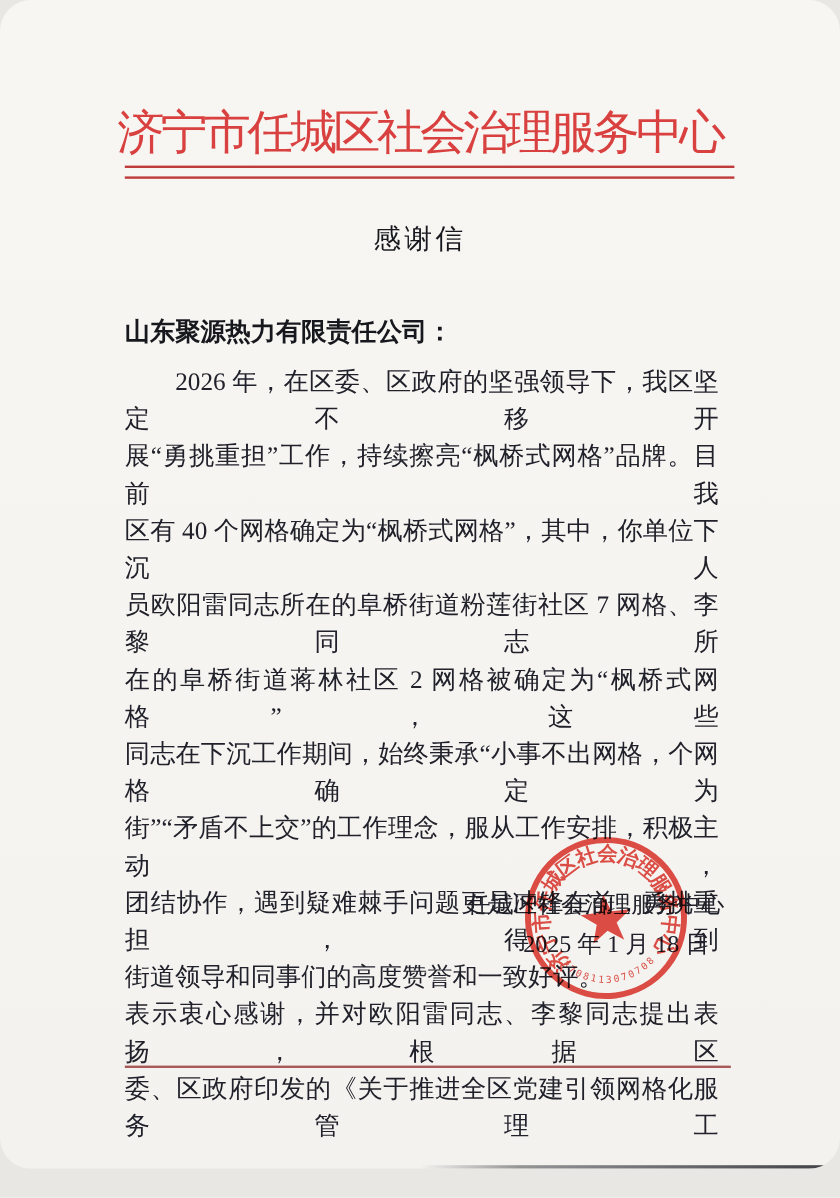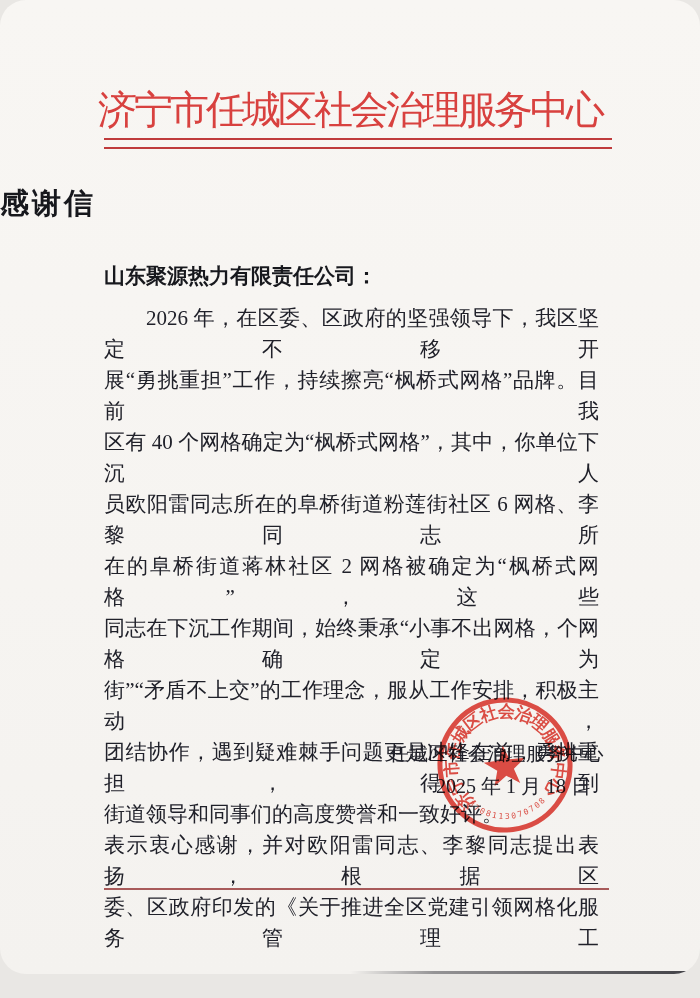--- a/index.html
+++ b/index.html
@@ -19,21 +19,21 @@
     font-size:39px; font-weight:500; letter-spacing:-3px;
     color:#d8413f;
   }
   .head-rule {
     position:absolute; top:138px; left:104px; width:508px; height:7px;
     border-top:2px solid #bf3b3c; border-bottom:2px solid #bf3b3c;
   }
   
   .letter-title {
     position:absolute; top:184px; left:0; width:100%;
-    font-size:29px; font-weight:700;
+    text-align:center; font-size:23px; font-weight:400;
     letter-spacing:3px; color:#17181d;
   }
   
   .recipient {
     position:absolute; top:262px; left:104px;
     font-size:21px; font-weight:700; color:#17181d; white-space:nowrap;
   }
   .recipient .uname { text-underline-offset:4px; text-decoration-thickness:1.5px; }
   
   .letter-body {
@@ -77,21 +77,21 @@
   <div class="head-rule"></div>
 
   <div class="letter-title">感谢信</div>
 
   <div class="recipient"><span class="uname">山东聚源热力有限责任公司</span><span>：</span></div>
 
   <div class="letter-body">
     <div class="bline first">2026 年，在区委、区政府的坚强领导下，我区坚定不移开</div>
     <div class="bline">展“勇挑重担”工作，持续擦亮“枫桥式网格”品牌。目前我</div>
     <div class="bline">区有 40 个网格确定为“枫桥式网格”，其中，你单位下沉人</div>
-    <div class="bline">员欧阳雷同志所在的阜桥街道粉莲街社区 6 网格、李黎同志所</div>
+    <div class="bline">员欧阳雷同志所在的阜桥街道粉莲街社区 7 网格、李黎同志所</div>
     <div class="bline">在的阜桥街道蒋林社区 2 网格被确定为“枫桥式网格”，这些</div>
     <div class="bline">同志在下沉工作期间，始终秉承“小事不出网格，个网格确定为</div>
     <div class="bline">街”“矛盾不上交”的工作理念，服从工作安排，积极主动，</div>
     <div class="bline">团结协作，遇到疑难棘手问题更是冲锋在前，勇挑重担，得到</div>
     <div class="bline plast">街道领导和同事们的高度赞誉和一致好评。</div>
     <div class="bline">表示衷心感谢，并对欧阳雷同志、李黎同志提出表扬，根据区</div>
     <div class="bline">委、区政府印发的《关于推进全区党建引领网格化服务管理工</div>
 
   </div>
 

